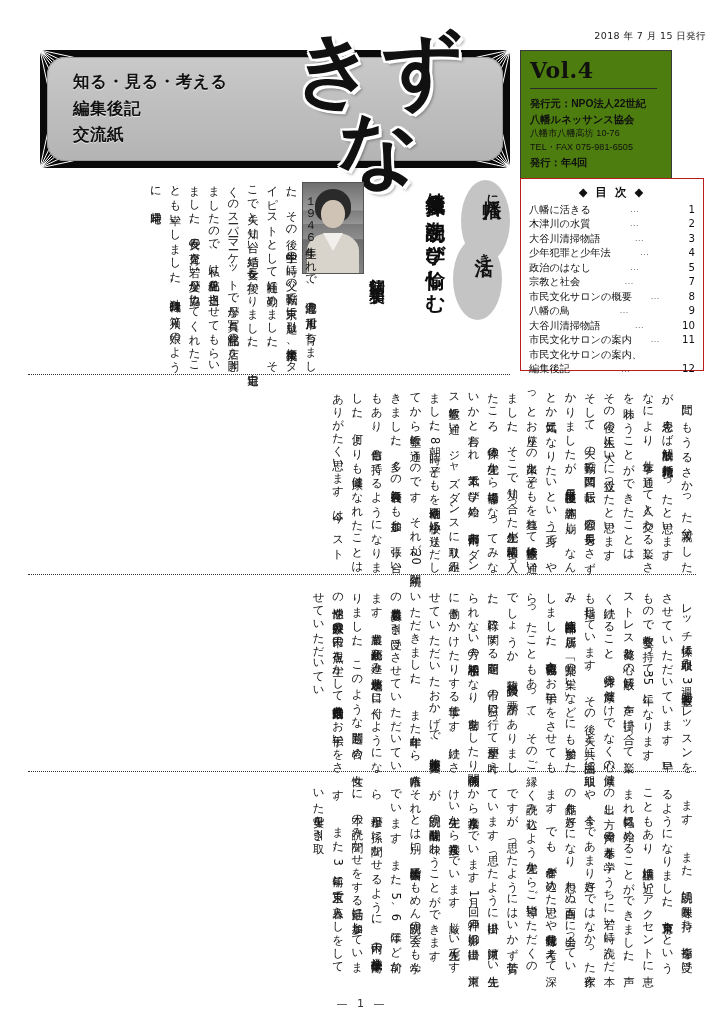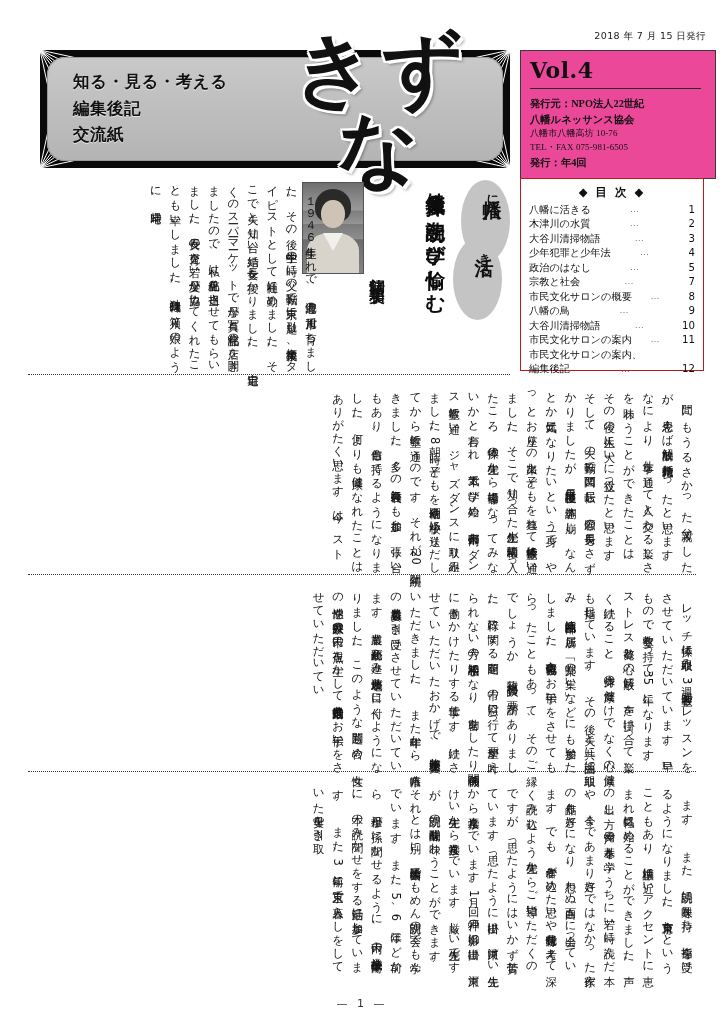--- a/index.html
+++ b/index.html
@@ -52,33 +52,33 @@
     font-family:"DejaVu Sans","Liberation Sans",sans-serif;
     text-shadow:
       2px 0 0 #fff, -2px 0 0 #fff, 0 2px 0 #fff, 0 -2px 0 #fff,
       2px 2px 0 #fff, -2px 2px 0 #fff, 2px -2px 0 #fff, -2px -2px 0 #fff,
       3px 3px 0 #fff, 4px 4px 3px rgba(0,0,0,.35);
     padding-right:8px;
   }
 
   
   .volbox{
-    position:absolute;left:520px;top:50px;width:196px;
+    position:absolute;left:520px;top:50px;width:152px;
     border:1px solid #3a3a3a;box-sizing:border-box;
-    background:#ec4899;padding:6px 14px 8px 9px;
+    background:#4d7c0f;padding:6px 14px 8px 9px;
   }
   .vol-num{
     font-size:22px;font-weight:700;letter-spacing:.5px;
     padding-bottom:5px;
     font-family:"DejaVu Serif","Liberation Serif",serif;
   }
   .vol-rule{border-top:1.6px solid #2a2a2a;margin:0 0 7px 0;}
   .pub{
     font-size:10.3px;line-height:1.52;font-weight:700;
-    font-family:Liberation Serif, serif;
+    font-family:Liberation Sans, sans-serif;
   }
   .pub .small{font-size:9px;font-weight:400;letter-spacing:.1px;}
 
   
   .tocbox{
     position:absolute;left:520px;top:178px;width:184px;height:193px;
     border:1px solid #b91c1c;box-sizing:border-box;
     background:#fff;padding:5px 8px 4px 8px;
     font-family:"DejaVu Sans","Liberation Sans",sans-serif;
   }

